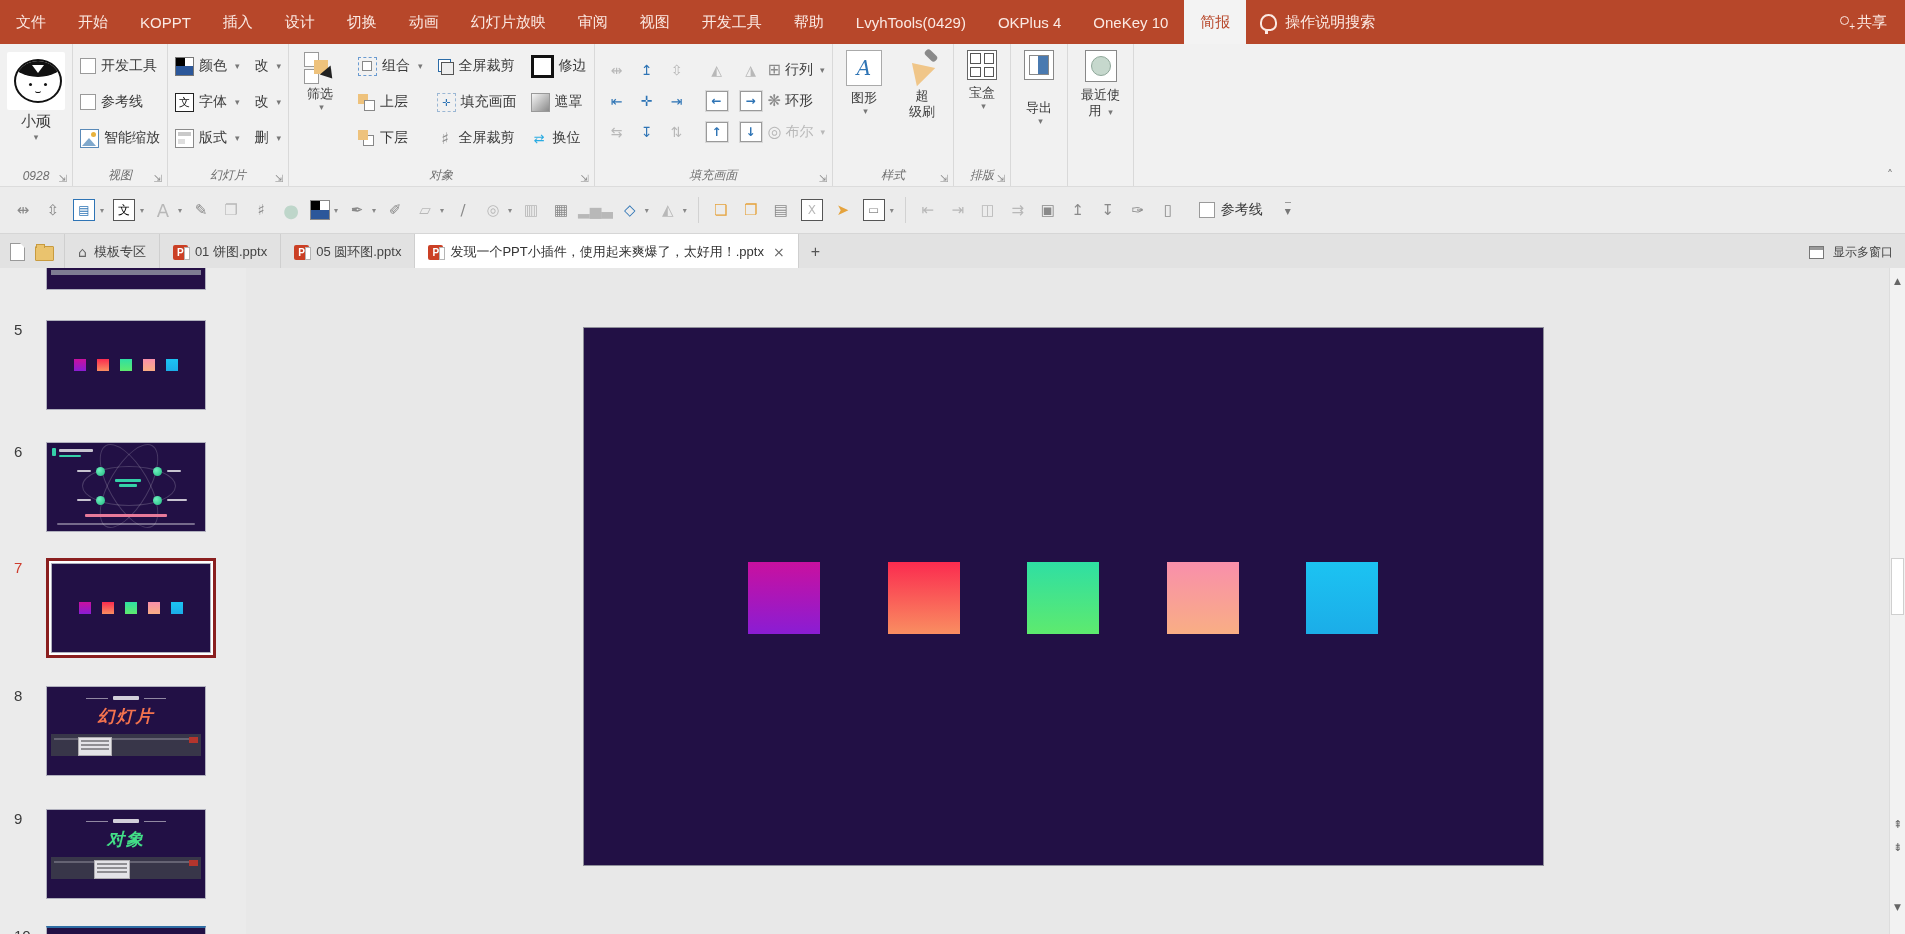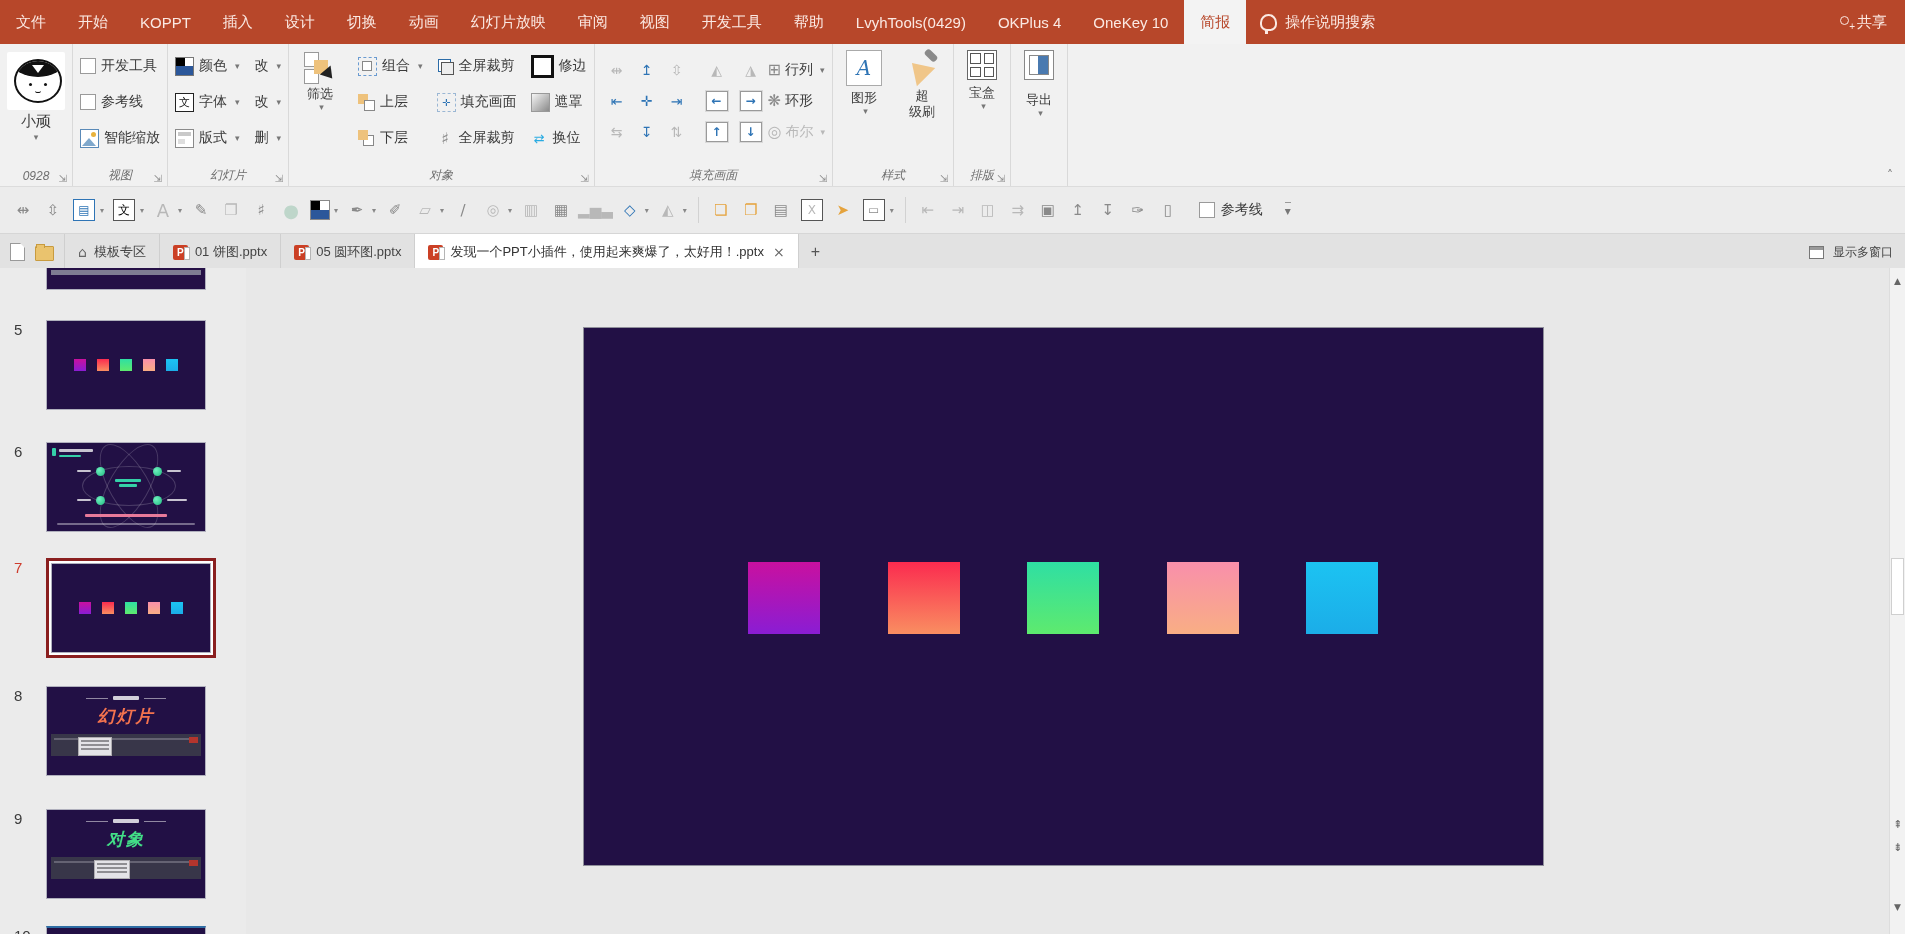--- a/index.html
+++ b/index.html
@@ -431,27 +431,39 @@
         <span class="launcher ico">⇲</span>
         </div>
     </div>
 
     <div class="rgroup">
       <div class="rg-content">
         <div class="bigbtn">
           <div class="ic-export">
               <i></i>
             </div>
-          <span class="rtext" style="margin-top:12px;">导出</span>
+          <span class="rtext" style="margin-top:20px;">导出</span>
           <span class="smallcaret ico">▾</span>
         </div>
       </div>
       <div class="rg-label"></div>
     </div>
 
+    <div class="rgroup">
+      <div class="rg-content">
+        <div class="bigbtn">
+          <div class="ic-recent">
+              <i></i>
+            </div>
+          <span class="rtext" style="margin-top:5px;">最近使</span>
+          <span class="rtext"><span>用</span> <span class="smallcaret ico">▾</span></span>
+        </div>
+      </div>
+      <div class="rg-label"></div>
+    </div>
 
     <span class="collapse-btn ico">˄</span>
   </div>
 
   <div class="toolbar">
     <span id="toolbar-icons" style="display:flex;align-items:center;gap:4px;">
         <span class="tbi dim">⇹</span>
         <span class="tbi dim">⇳</span>
         <span class="tbi boxed blue">▤</span>
         <span class="tb-caret ico">▾</span>

